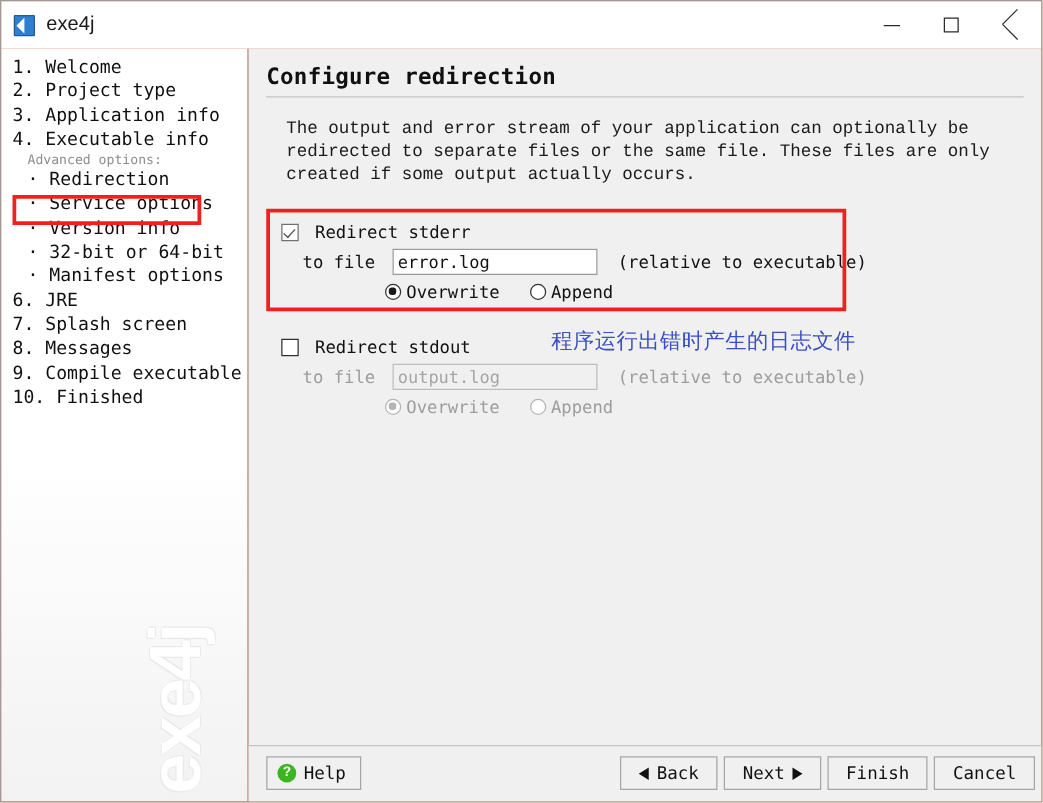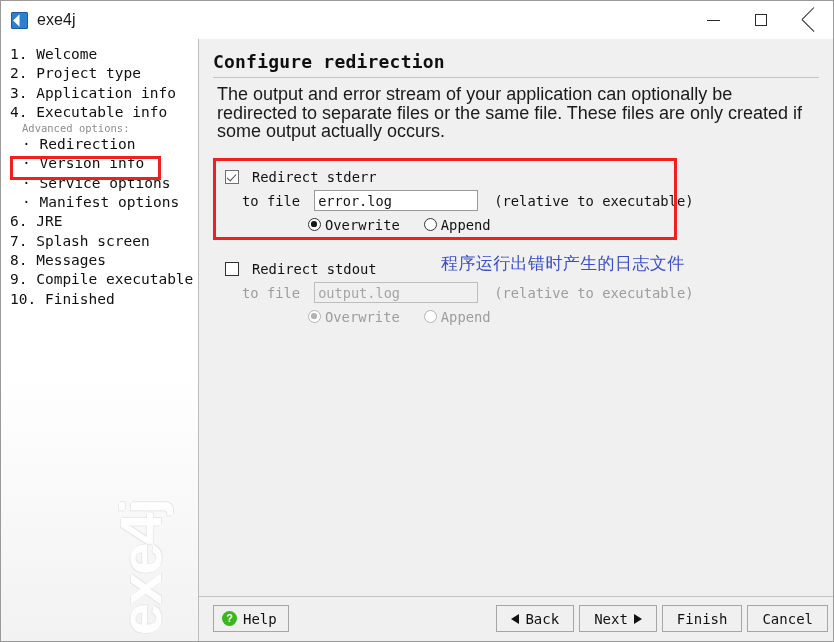--- a/index.html
+++ b/index.html
@@ -214,25 +214,25 @@
     color: #101010;
     letter-spacing: .2px;
     margin: 0 0 5px 0;
   }
   .title-rule {
     height: 1px;
     background: #c4c4c4;
     margin: 0 0 7px 0;
   }
   .desc {
-    font-family: Liberation Sans, sans-serif;
-    font-size: 18px;
+    font-family: Liberation Mono, monospace;
+    font-size: 14px;
     line-height: 18.5px;
     color: #1a1a1a;
-    margin: 4px;
+    margin: 16px;
     white-space: pre-line;
   }
 
   
   .redirect-section {
     margin-top: 17px;
     position: relative;
   }
   .group {
     position: relative;
@@ -453,22 +453,23 @@
   <div class="body-area">
 
     <div class="sidebar">
       <ul class="nav-list">
         <li class="nav-item"><span>1. Welcome</span></li>
         <li class="nav-item"><span>2. Project type</span></li>
         <li class="nav-item"><span>3. Application info</span></li>
         <li class="nav-item"><span>4. Executable info</span></li>
         <li class="nav-group-label">Advanced options:</li>
         <li class="nav-item sub current"><span>· Redirection</span></li>
+        <li class="nav-item sub"><span>· Service options</span></li>
         <li class="nav-item sub"><span>· Version info</span></li>
-        <li class="nav-item sub"><span>· Service options</span></li>
+        <li class="nav-item sub"><span>· 32-bit or 64-bit</span></li>
         <li class="nav-item sub"><span>· Manifest options</span></li>
         <li class="nav-item"><span>6. JRE</span></li>
         <li class="nav-item"><span>7. Splash screen</span></li>
         <li class="nav-item"><span>8. Messages</span></li>
         <li class="nav-item"><span>9. Compile executable</span></li>
         <li class="nav-item"><span>10. Finished</span></li>
       </ul>
       <div class="nav-highlight"></div>
       <div class="watermark">exe4j</div>
     </div>

